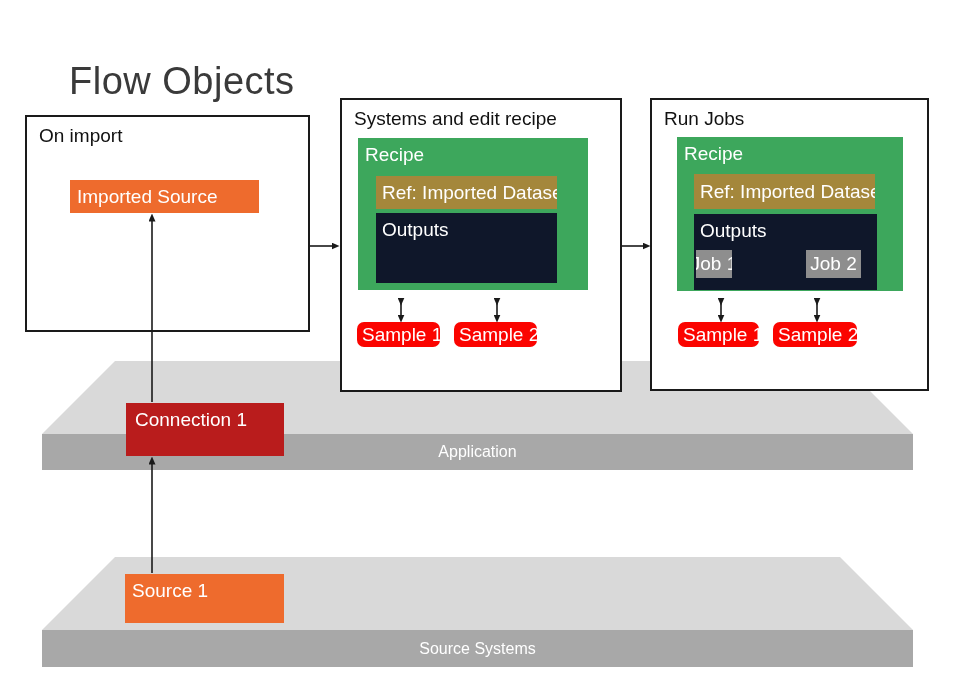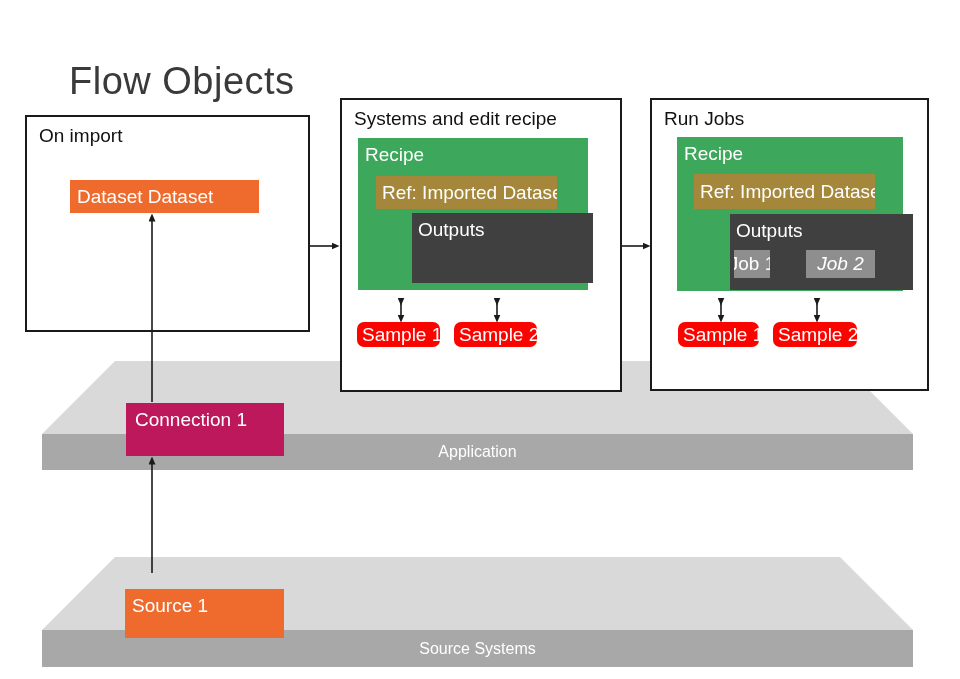--- a/index.html
+++ b/index.html
@@ -18,25 +18,25 @@
     position:absolute;left:12px;top:8px;font-size:19px;color:#111111;white-space:nowrap;
   }
   .node{
     color:#ffffff;font-size:19px;z-index:4;display:flex;align-items:center;
     padding-left:7px;white-space:nowrap;overflow:hidden;
   }
   .node.top{align-items:flex-start;padding-top:6px;}
   .node.center{justify-content:center;padding-left:0;}
   .green{background:#3da75c;}
   .olive{background:#a4873b;}
-  .cyan{background:#404040;margin-left:36px;}
+  .cyan{background:#0f172a;}
   .red{background:#fb0400;border-radius:7px;}
   .grayjob{background:#8e8e8e;}
   .orange{background:#ee6b2d;}
-  .gold{background:#be185d;}
+  .gold{background:#b91c1c;}
   .platform-label{
     color:#ffffff;font-size:16px;text-align:center;z-index:2;white-space:nowrap;
   }
   svg.layer{position:absolute;left:0;top:0;z-index:1;}
   svg.arrows{position:absolute;left:0;top:0;z-index:6;}
 </style>
 </head>
 <body>
 
 <div class="canvas">
@@ -50,21 +50,21 @@
 
   <div class="abs platform-label" style="left:42px;top:434px;width:871px;line-height:36px;">Application</div>
   <div class="abs platform-label" style="left:42px;top:630px;width:871px;line-height:37px;border-radius:10px;">Source Systems</div>
 
   <div class="abs page-title">Flow Objects</div>
 
   <div class="abs panel" style="left:25px;top:115px;width:285px;height:217px;">
     <div class="panel-label">On import</div>
   </div>
   <div class="abs node orange" style="left:70px;top:180px;width:189px;height:33px;">
-    <span>Dataset Dataset</span>
+    <span>Imported Source</span>
   </div>
 
   <div class="abs panel" style="left:340px;top:98px;width:282px;height:294px;">
     <div class="panel-label">Systems and edit recipe</div>
   </div>
   <div class="abs node green top" style="left:358px;top:138px;width:230px;height:152px;">
     <span>Recipe</span>
   </div>
   <div class="abs node olive" style="left:376px;top:176px;width:181px;height:33px;padding-left:6px;">
     <span>Ref: Imported Dataset</span>
@@ -84,37 +84,37 @@
   </div>
   <div class="abs node green top" style="left:677px;top:137px;width:226px;height:154px;">
     <span>Recipe</span>
   </div>
   <div class="abs node olive" style="left:694px;top:174px;width:181px;height:35px;padding-left:6px;">
     <span>Ref: Imported Dataset</span>
   </div>
   <div class="abs node cyan top" style="left:694px;top:214px;width:183px;height:76px;padding-left:6px;">
     <span>Outputs</span>
   </div>
-  <div class="abs node grayjob center" style="left:734px;top:250px;width:36px;height:28px;">
+  <div class="abs node grayjob center" style="left:696px;top:250px;width:36px;height:28px;">
     <span>Job 1</span>
   </div>
-  <div class="abs node grayjob center" style="left:806px;top:250px;width:69px;height:28px;font-style:italic;">
+  <div class="abs node grayjob center" style="left:806px;top:250px;width:55px;height:28px;">
     <span>Job 2</span>
   </div>
   <div class="abs node red" style="left:678px;top:322px;width:81px;height:25px;padding-left:5px;">
     <span>Sample 1</span>
   </div>
   <div class="abs node red" style="left:773px;top:322px;width:84px;height:25px;padding-left:5px;">
     <span>Sample 2</span>
   </div>
 
   <div class="abs node gold top" style="left:126px;top:403px;width:158px;height:53px;padding-left:9px;">
     <span>Connection 1</span>
   </div>
-  <div class="abs node orange top" style="left:125px;top:589px;width:159px;height:49px;">
+  <div class="abs node orange top" style="left:125px;top:574px;width:159px;height:49px;">
     <span>Source 1</span>
   </div>
 
   <svg class="arrows" width="960" height="679">
     <defs>
       <marker id="ah" markerWidth="8" markerHeight="7" refX="0.5" refY="3.5" orient="auto" markerUnits="userSpaceOnUse">
         <path d="M0,0 L8,3.5 L0,7 Z" fill="#1a1a1a"></path>
       </marker>
     </defs>
     <line x1="310" y1="246" x2="332" y2="246" stroke="#1a1a1a" stroke-width="1.6" marker-end="url(#ah)"></line>

